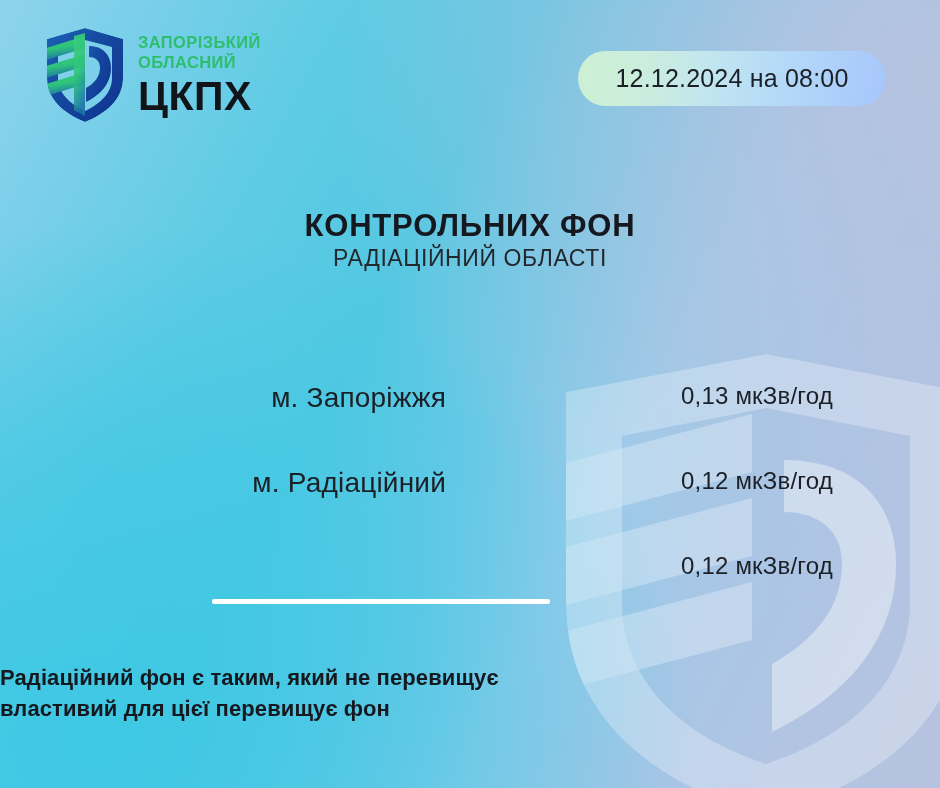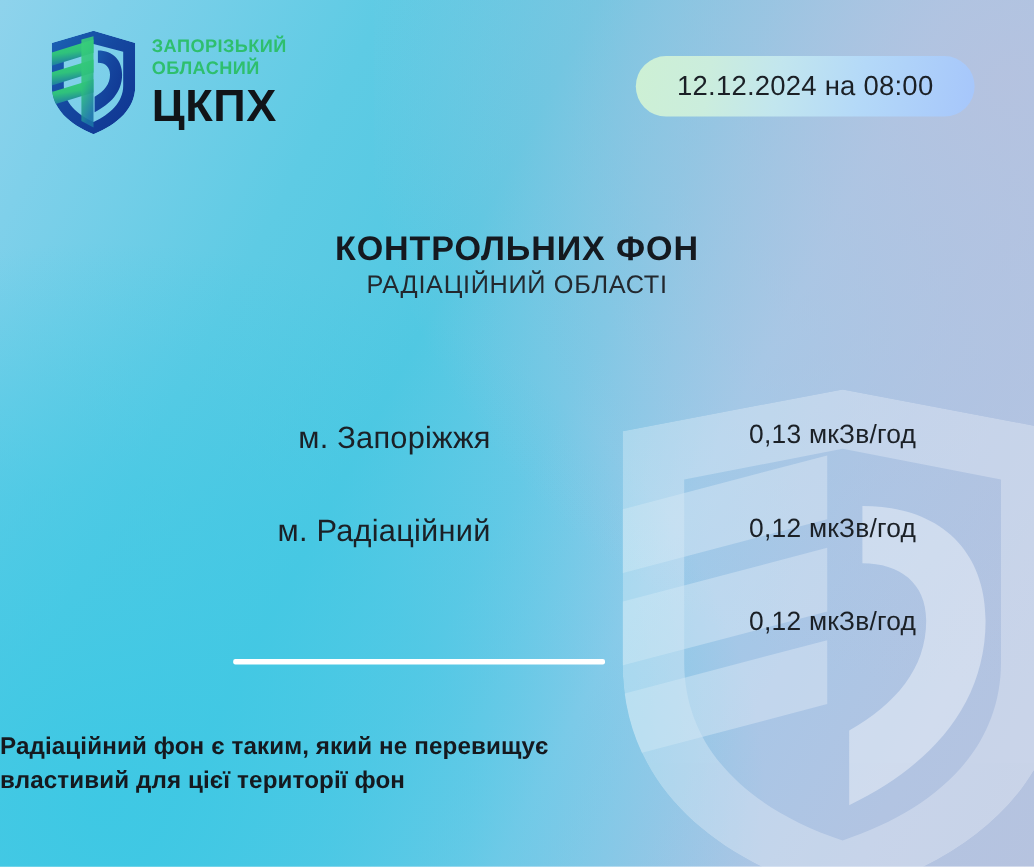--- a/index.html
+++ b/index.html
@@ -308,16 +308,16 @@
     </div>
     <div class="reading-row">
       <span class="reading-value">0,12 мкЗв/год</span>
     </div>
   </div>
 
   <div id="divider"></div>
 
   <div id="footnote">
     <div>Радіаційний фон є таким, який не перевищує</div>
-    <div>властивий для цієї території фон</div>
+    <div>властивий для цієї перевищує фон</div>
   </div>
 
 </div>
 
 </body></html>

